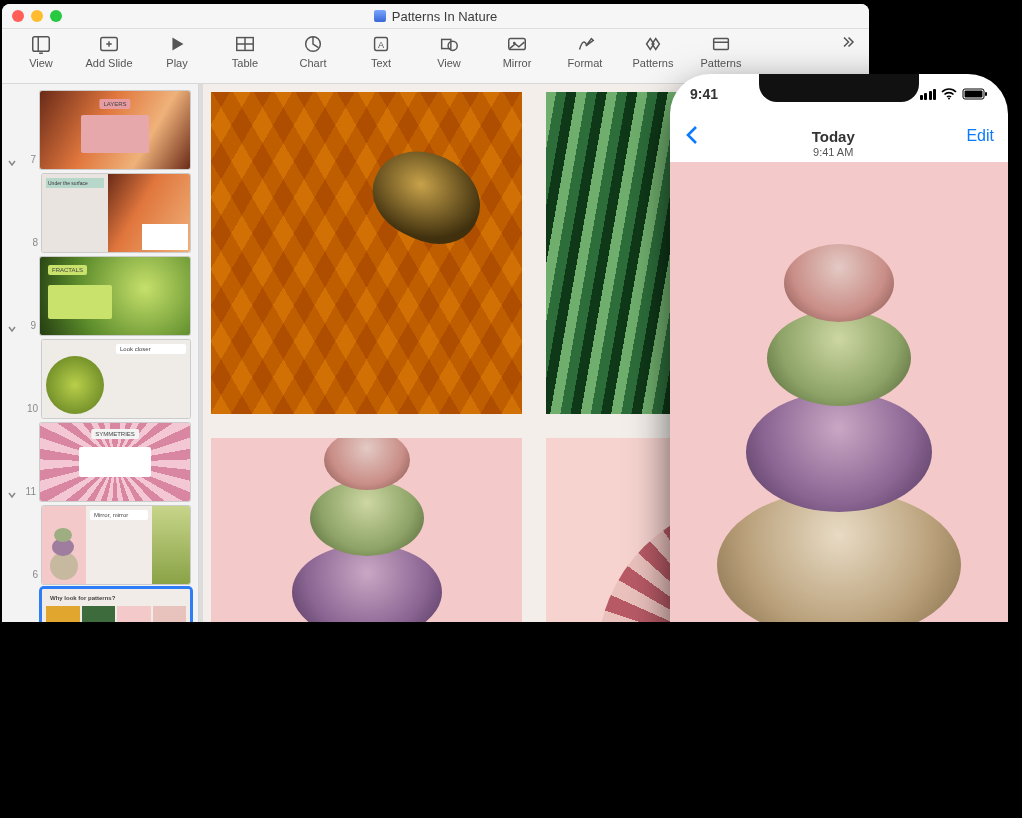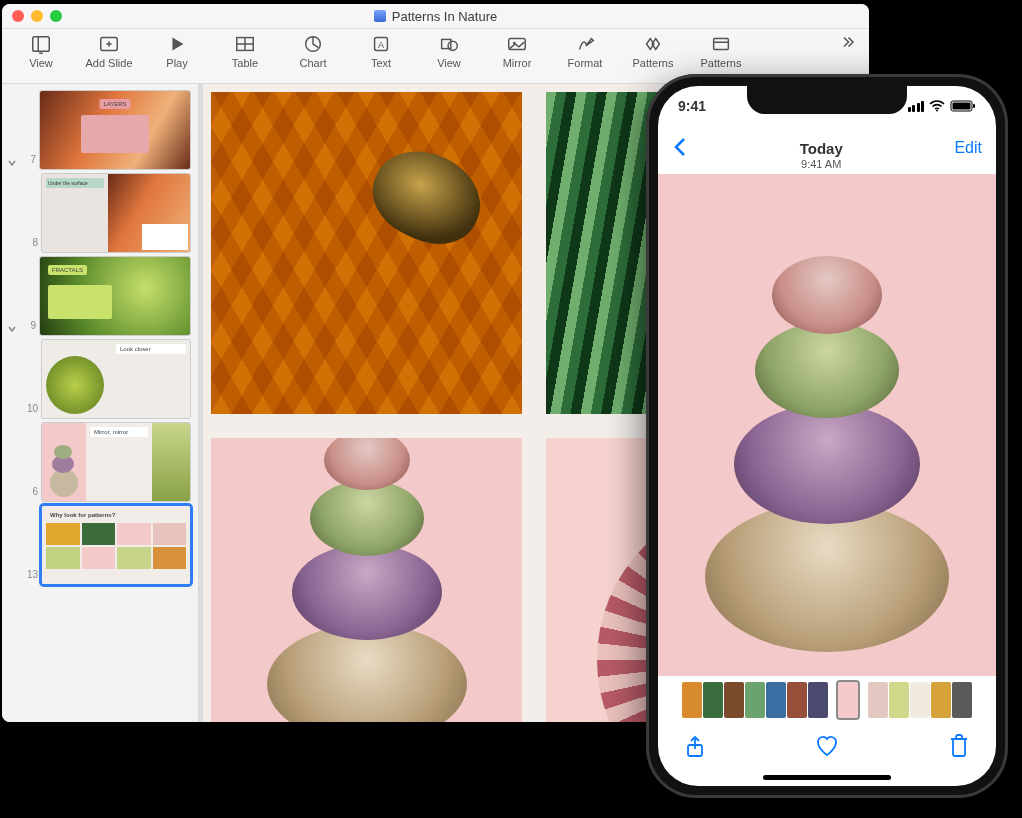--- a/index.html
+++ b/index.html
@@ -1,16 +1,16 @@
 <!DOCTYPE html>
 <html><head>
 <meta charset="utf-8">
 <style>
   html,body{margin:0;padding:0;background:#000;font-family:-apple-system,BlinkMacSystemFont,"Helvetica Neue",Arial,sans-serif;font-size:13px;color:#333;}
-  .stage{position:relative;width:1022px;height:818px;}
+  .stage{position:relative;width:1022px;height:622px;}
 
   
   .mac-window{position:absolute;left:2px;top:4px;width:867px;height:718px;background:#ececec;border-radius:8px;box-shadow:0 10px 40px rgba(0,0,0,.45);overflow:hidden;}
   .titlebar{height:24px;display:flex;align-items:center;justify-content:center;position:relative;background:#f6f6f6;border-bottom:1px solid #ddd;}
   .traffic{position:absolute;left:10px;top:6px;display:flex;gap:7px;}
   .traffic span{width:12px;height:12px;border-radius:50%;}
   .tl-red{background:#ff5f57;} .tl-yel{background:#febc2e;} .tl-grn{background:#28c840;}
   .titlebar .doc-title{font-size:13px;color:#3b3b3b;display:flex;align-items:center;gap:6px;}
   .doc-icon{width:12px;height:12px;border-radius:2px;background:linear-gradient(#7aa6ff,#3a67d6);}
 
@@ -50,21 +50,21 @@
   .stackbg{background:#f4c9c9;}
   .urchin{position:absolute;left:50%;transform:translateX(-50%);border-radius:50%;}
   
   .pinkbg{background:#f6d3cf;}
   .radial{position:absolute;right:-60px;bottom:-60px;width:320px;height:320px;border-radius:50%;background:repeating-conic-gradient(#b75a66 0 6deg,#eac1bd 6deg 12deg);}
 
   
   .mini-label{position:absolute;background:#fff;border-radius:2px;padding:2px 4px;font-size:6px;color:#444;}
 
   
-  .iphone{position:absolute;right:14px;top:74px;width:338px;height:700px;border-radius:50px;background:#111;box-shadow:inset 0 0 0 3px #3a3a3a,0 14px 40px rgba(0,0,0,.6);padding:12px;}
+  .iphone{position:absolute;right:14px;top:74px;width:338px;height:700px;border-radius:50px;background:#111;box-shadow:inset 0 0 0 3px #3a3a3a,0 14px 40px rgba(0,0,0,.6);}
   .screen{width:100%;height:100%;border-radius:40px;background:#fff;overflow:hidden;position:relative;}
   .notch{position:absolute;top:0;left:50%;transform:translateX(-50%);width:160px;height:28px;background:#111;border-radius:0 0 18px 18px;z-index:5;}
   .statusbar{position:absolute;top:0;left:0;right:0;height:40px;display:flex;justify-content:space-between;align-items:center;padding:0 20px;font-size:14px;font-weight:600;z-index:4;}
   .status-icons{display:flex;gap:5px;align-items:center;}
   .sig{display:flex;gap:1.5px;align-items:flex-end;} .sig span{width:3px;background:#000;border-radius:1px;} .s1{height:5px}.s2{height:7px}.s3{height:9px}.s4{height:11px}
   .wifi svg,.battery svg{display:block;}
 
   .photos-nav{position:absolute;top:40px;left:0;right:0;height:44px;display:flex;align-items:center;justify-content:space-between;padding:0 14px;}
   .nav-back{color:#0a7aff;}
   .nav-title{text-align:center;line-height:1.1;}
@@ -241,20 +241,31 @@
               <div style="flex:1;position:relative;">
                 <div style="position:absolute;left:4px;bottom:4px;width:58px;height:58px;border-radius:50%;background:radial-gradient(circle,#b9cf4a,#5a7a1e);"></div>
               </div>
               <div style="flex:1;padding:4px;">
                 <div class="mini-label" style="position:static;display:block;background:#fff;">Look closer</div>
               </div>
             </div>
           </div>
         </div>
 
+        <div class="slide-row">
+          <div class="disclosure"><svg width="12" height="12" viewBox="0 0 12 12" fill="none" stroke-width="1.5">
+                <polyline points="3,4 6,8 9,4"></polyline>
+              </svg></div>
+          <div class="slide-num">11</div>
+          <div class="thumb">
+            <div class="tbody" style="background:repeating-conic-gradient(#d986a3 0 8deg,#f3c7d3 8deg 16deg);"></div>
+            <div class="mini-label" style="left:50%;top:6px;transform:translateX(-50%);background:#f4f4f4;">SYMMETRIES</div>
+            <div class="mini-label" style="left:50%;top:24px;transform:translateX(-50%);width:64px;height:26px;background:#fff;"></div>
+          </div>
+        </div>
 
         <div class="slide-row indent">
           <div class="slide-num">6</div>
           <div class="thumb">
             <div class="tbody" style="display:flex;background:#f1ece7;">
               <div style="width:44px;background:#f4c9c9;position:relative;">
                 <div style="position:absolute;left:8px;bottom:4px;width:28px;height:28px;border-radius:50%;background:#c7b9a0;"></div>
                 <div style="position:absolute;left:10px;bottom:28px;width:22px;height:18px;border-radius:50%;background:#9e7d9e;"></div>
                 <div style="position:absolute;left:12px;bottom:42px;width:18px;height:14px;border-radius:50%;background:#9fae82;"></div>
               </div>

